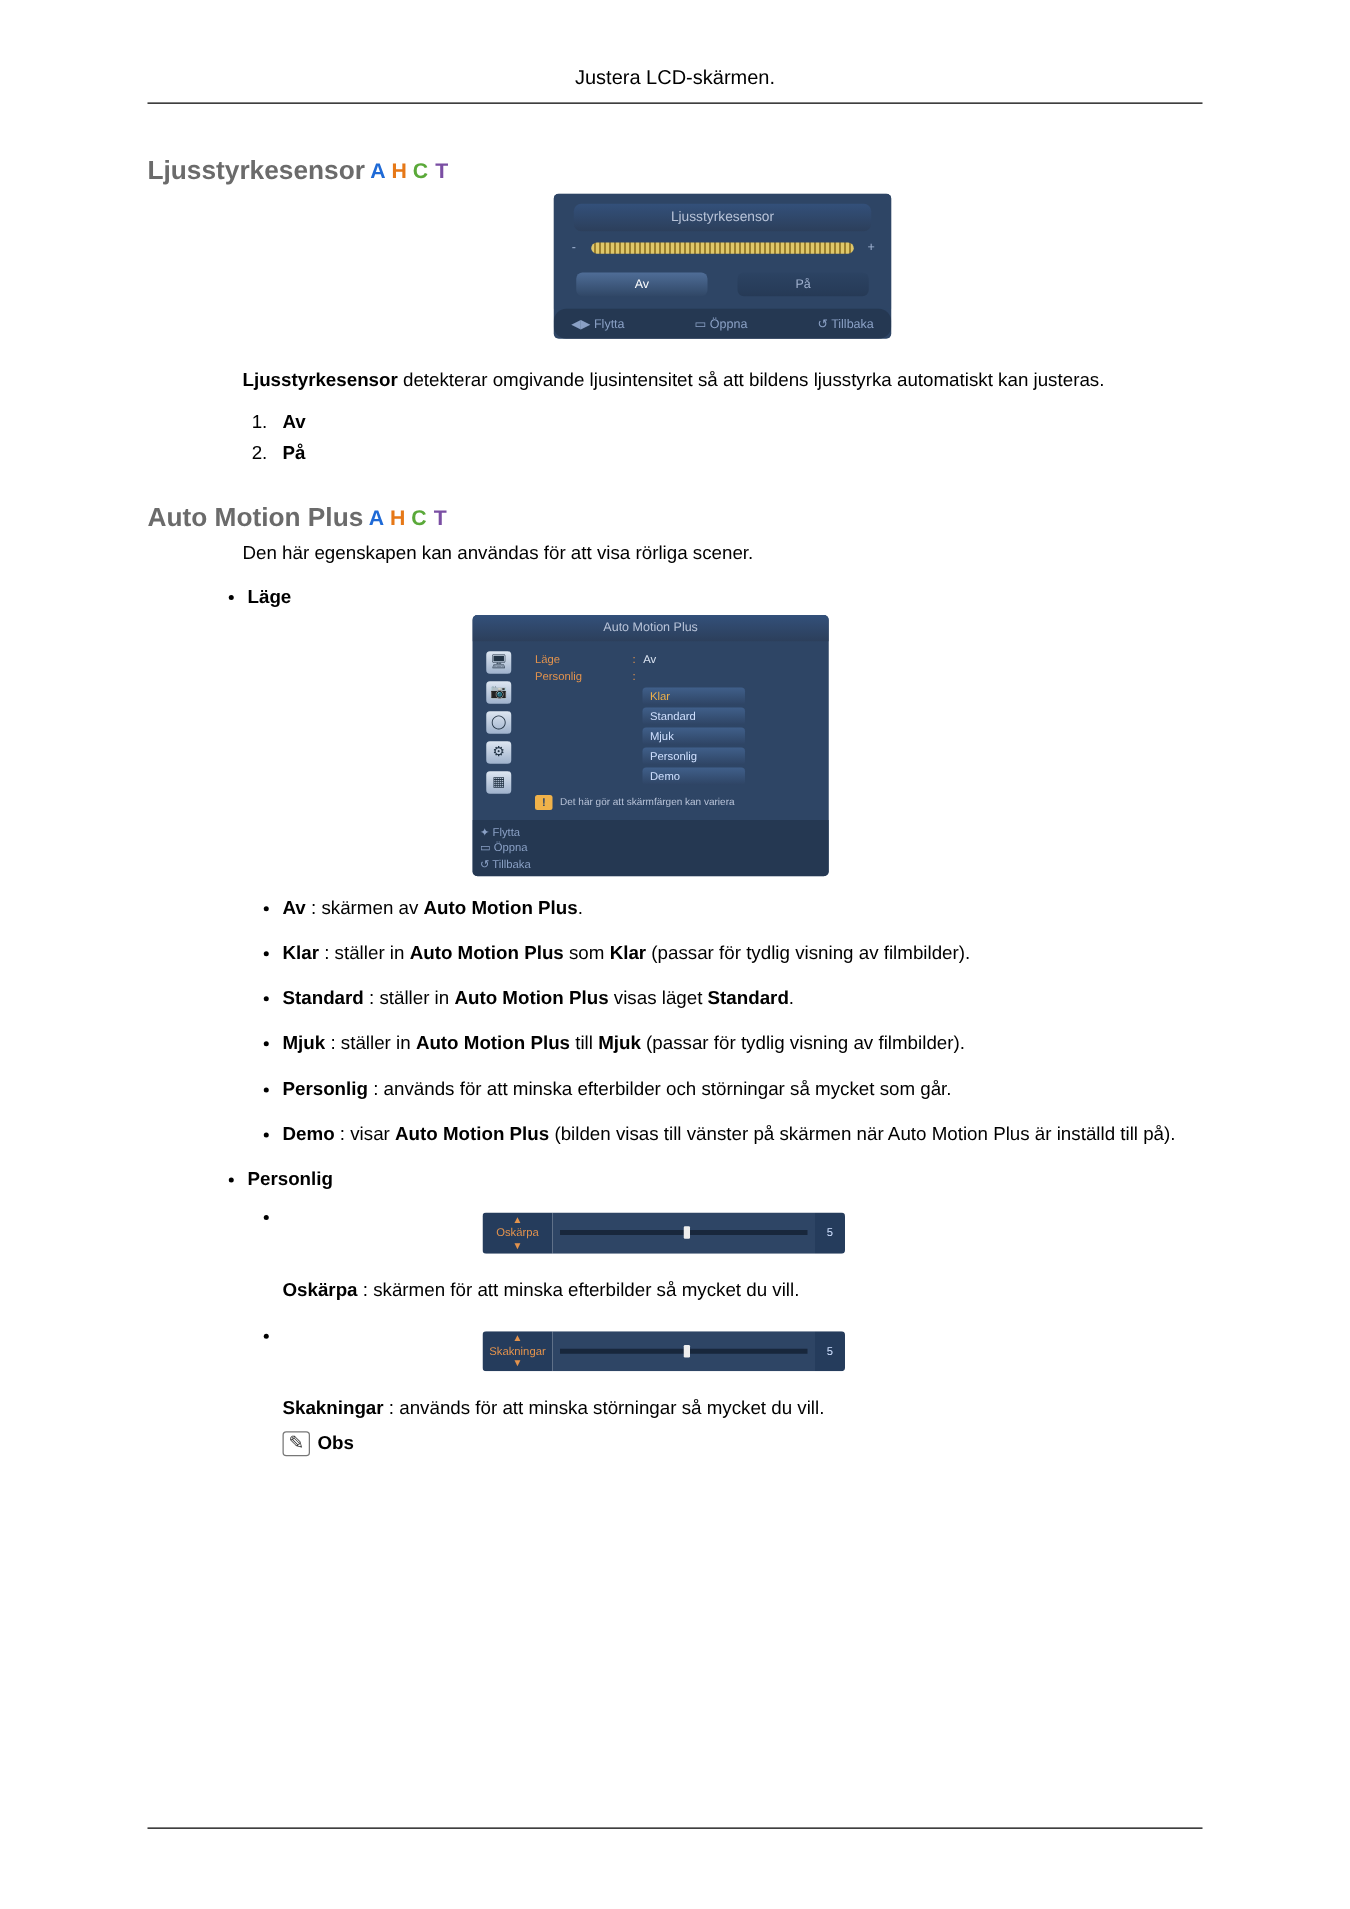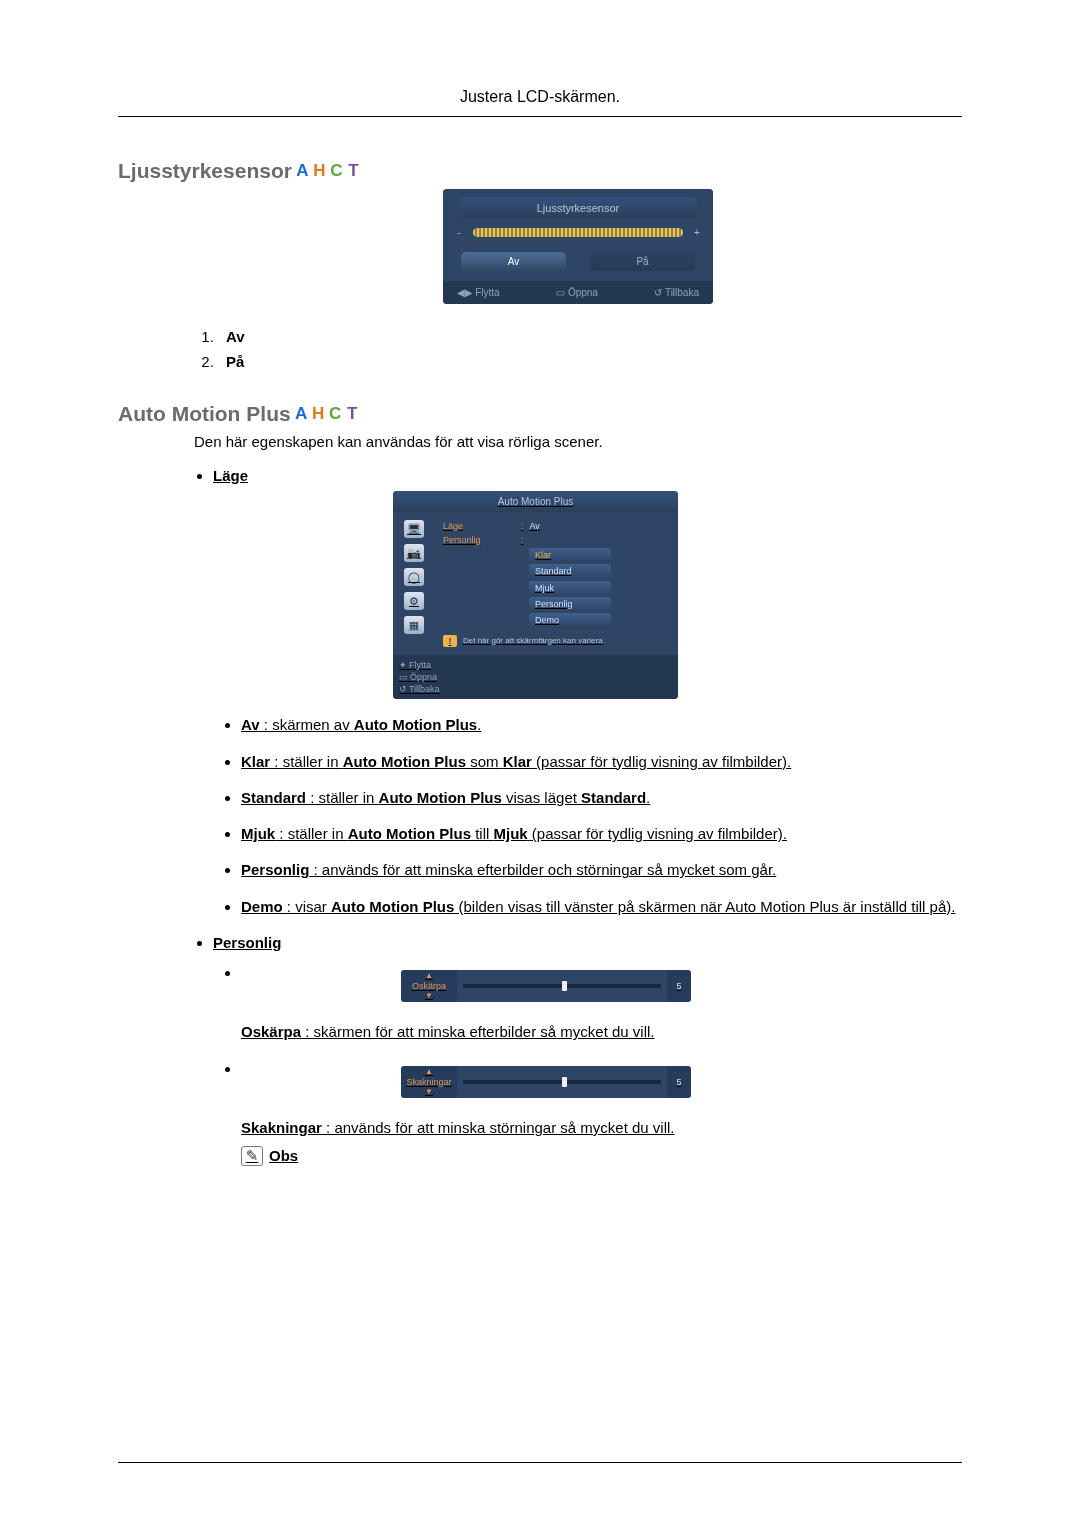--- a/index.html
+++ b/index.html
@@ -7,21 +7,21 @@
     background: #fff;
     font-family: Arial, Helvetica, sans-serif;
     font-size: 15px;
     color: #000;
   }
   .page {
     width: 1080px;
     height: 1527px;
     position: relative;
     box-sizing: border-box;
-    padding: 88px 118px 0 118px;
+    padding: 54px 118px 0 118px;
   }
   .page-header {
     text-align: center;
     font-size: 16px;
     padding-bottom: 10px;
     border-bottom: 1px solid #000;
     margin-bottom: 42px;
   }
   .page-footer {
     position: absolute;
@@ -87,20 +87,21 @@
     background: linear-gradient(#4f6d97, #304766);
     color: #fff;
   }
   .osd-footer {
     display: flex;
     justify-content: space-between;
     padding: 6px 14px;
     color: #8aa0c5;
     font-size: 10px;
     background: #253852;
+    border-radius: 10px;
   }
 
   
   .amp-osd {
     width: 285px;
     margin: 4px 0 16px 180px;
     background: #2e4565;
     border-radius: 4px;
     overflow: hidden;
     font-size: 9px;
@@ -159,21 +160,21 @@
   .amp-footer {
     display:flex; justify-content:space-around;
     padding: 4px 6px; color:#8aa0c5; font-size:9px;
     background:#253852;
     flex-direction:column;
   }
 
   .para { margin: 0 0 14px 0; line-height: 1.35; }
   ol.numlist { margin: 0 0 32px 24px; padding: 0; }
   ol.numlist li { padding-left: 8px; margin-bottom: 8px; }
-  ul.bullets { list-style: disc; margin: 0 0 8px 19px; padding: 0; text-decoration: underline; }
+  ul.bullets { list-style: disc; margin: 0 0 8px 4px; padding: 0; }
   ul.bullets > li { margin-bottom: 12px; line-height: 1.35; }
   ul.sub { list-style: disc; margin: 10px 0 0 28px; padding: 0; }
   ul.sub > li { margin-bottom: 16px; }
   .b { font-weight: bold; }
 
   .mini-slider {
     width: 290px;
     margin-left: 160px;
     border-radius: 3px;
     overflow: hidden;
@@ -257,20 +258,23 @@
           <div class="osd-seg">På</div>
         </div>
       </div>
       <div class="osd-footer">
         <span>◀▶ <span>Flytta</span></span>
         <span>▭ <span>Öppna</span></span>
         <span>↺ <span>Tillbaka</span></span>
       </div>
     </div>
 
+    <p class="para">
+      <span class="b">Ljusstyrkesensor</span><span> detekterar omgivande ljusintensitet så att bildens ljusstyrka automatiskt kan justeras.</span>
+    </p>
 
     <ol class="numlist">
       <li><span class="b">Av</span></li>
       <li><span class="b">På</span></li>
     </ol>
   </div>
 
   <h2 class="section-title">
     <span>Auto Motion Plus</span>
     <span class="ahct">

